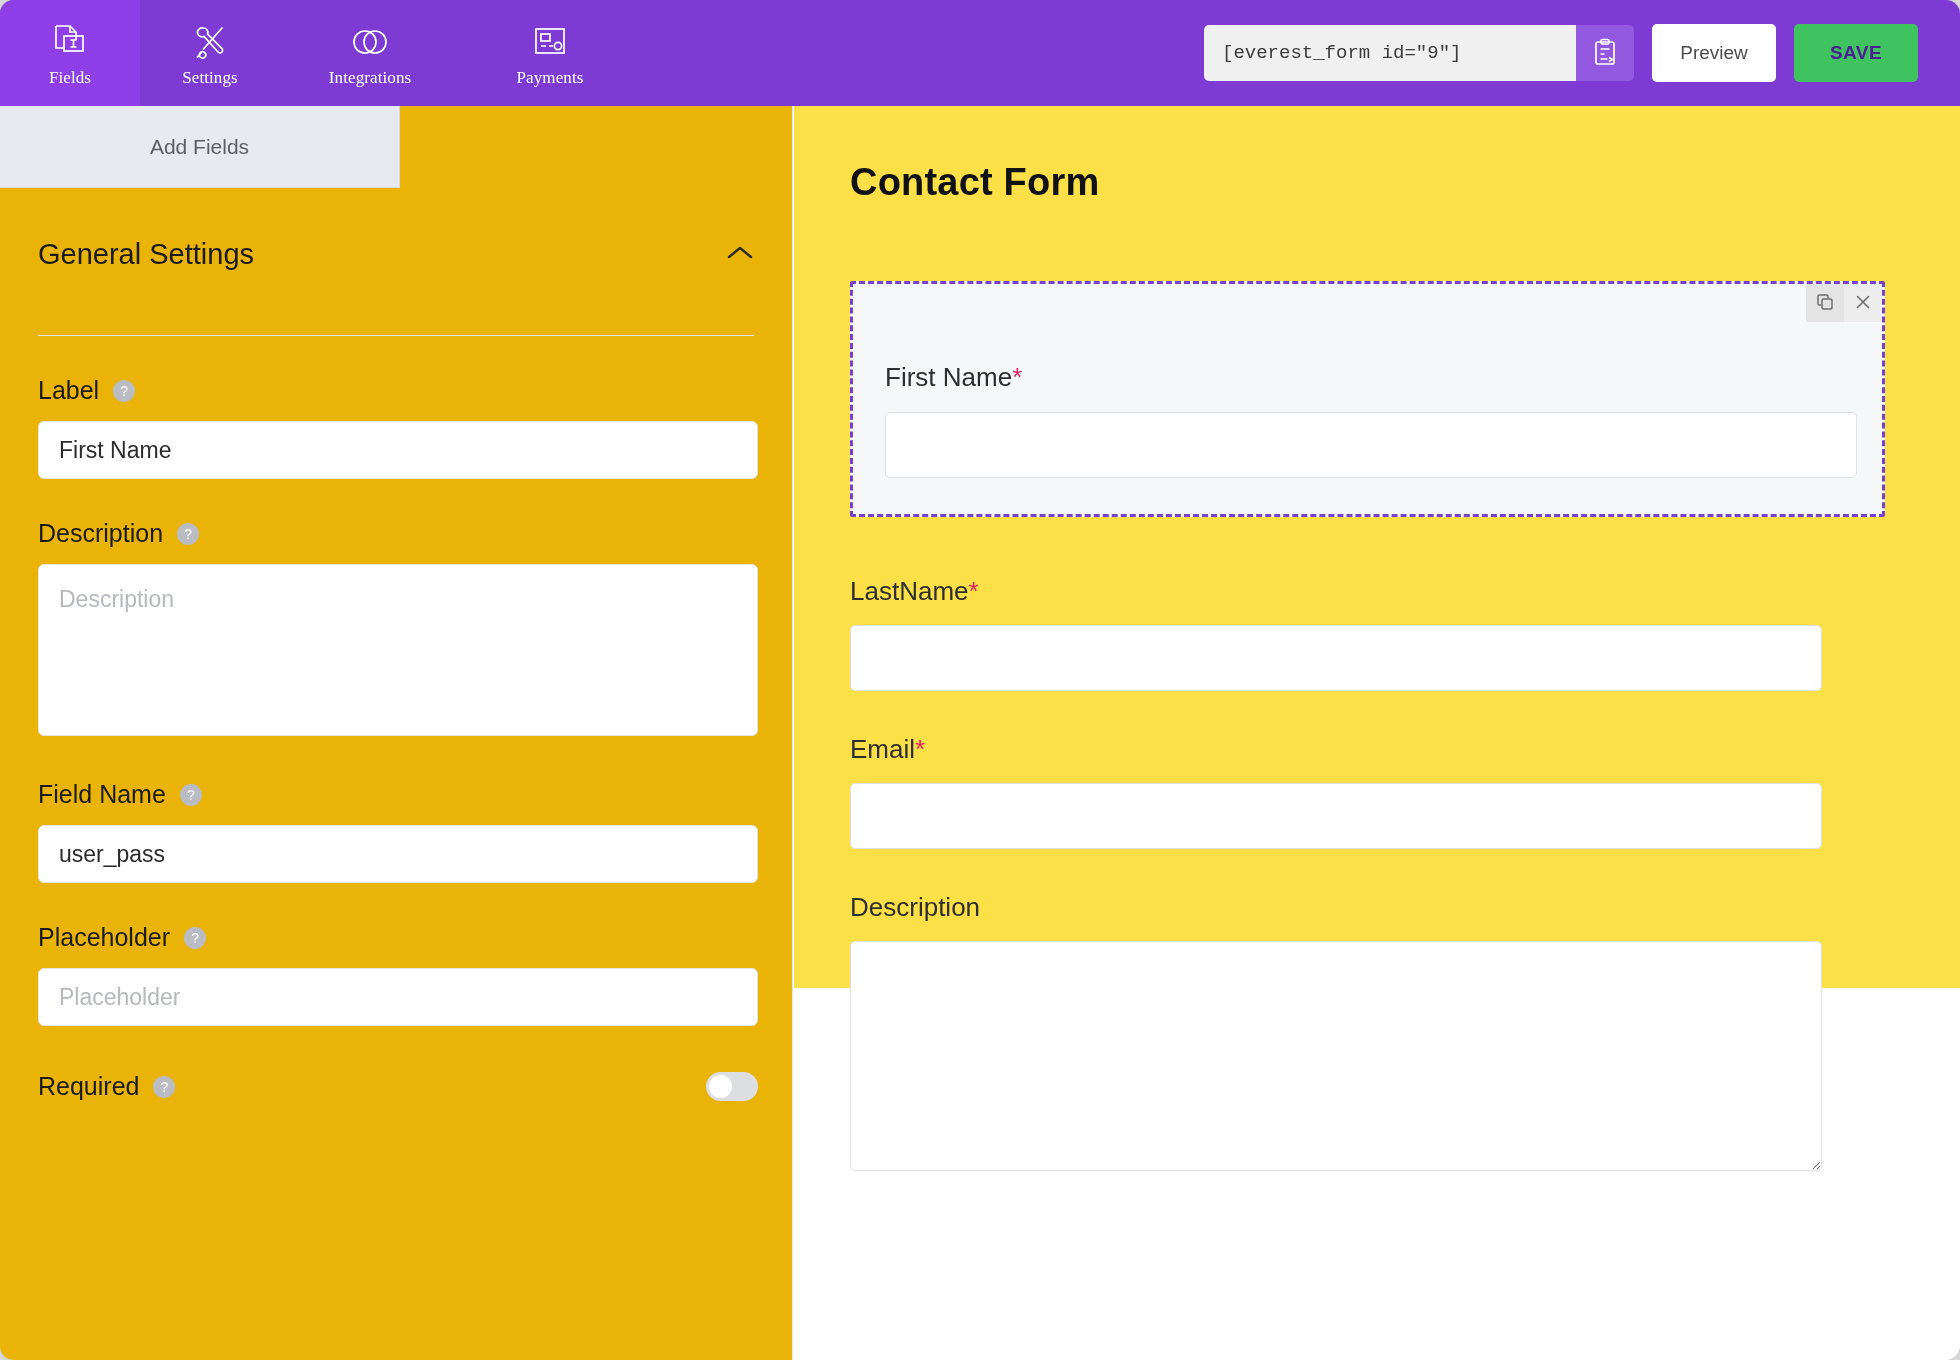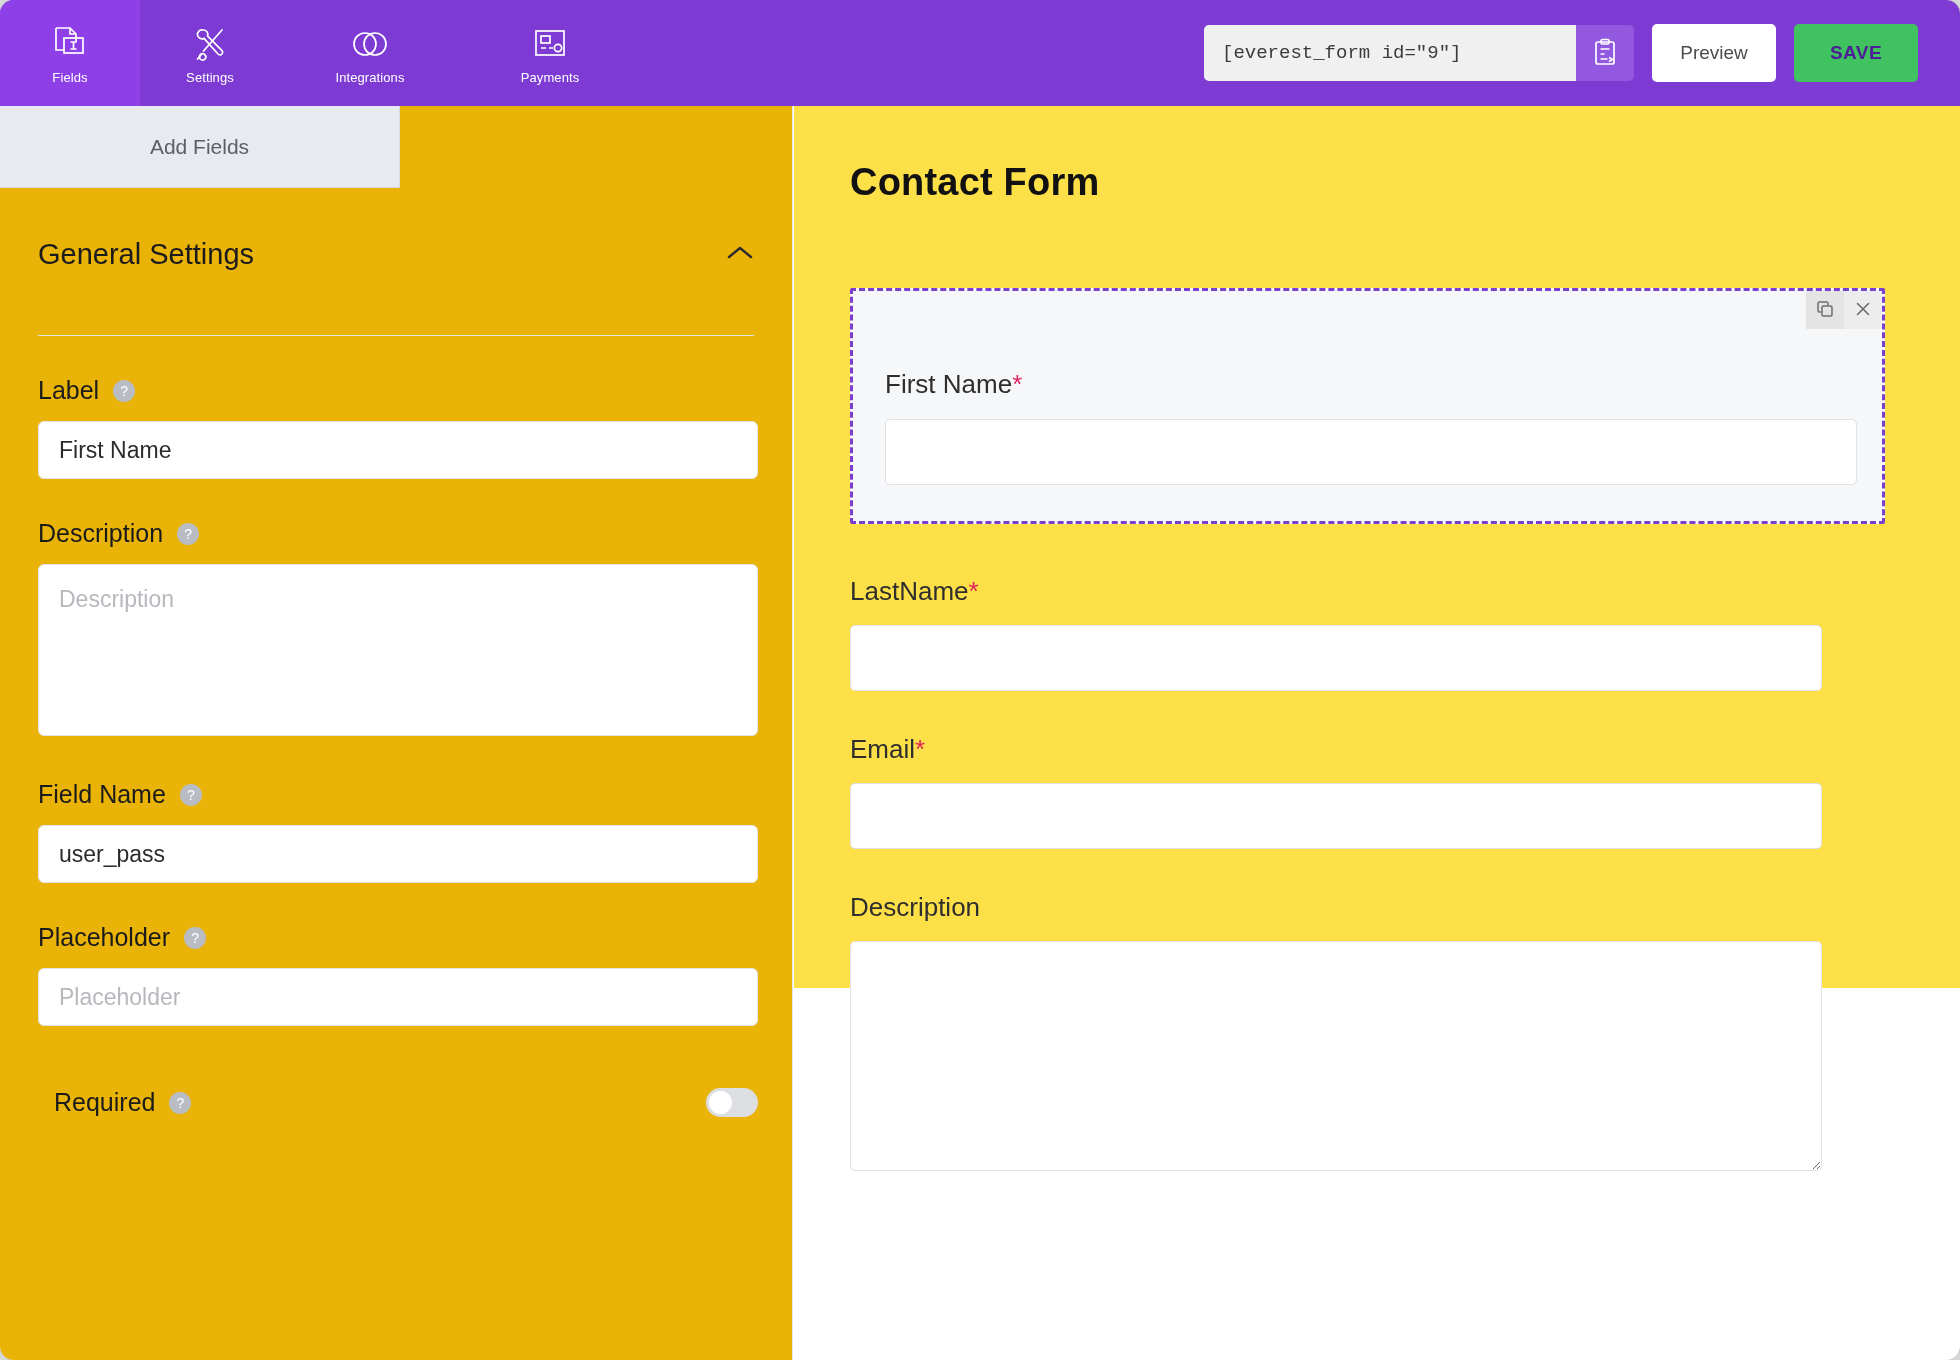--- a/index.html
+++ b/index.html
@@ -32,21 +32,21 @@
     width: 140px;
     display: flex; flex-direction: column;
     align-items: center; justify-content: center;
     gap: 7px;
     color: #ffffff;
     cursor: pointer;
     padding-top: 4px;
   }
   .nav-tab.active { background: #8e3fe8; }
   .nav-tab .ico { height: 38px; display: flex; align-items: center; justify-content: center; }
-  .nav-tab .lbl { font-size: 13px; letter-spacing: .1px; }
+  .nav-tab .lbl { font-size: 17px; letter-spacing: .1px; font-family: Liberation Serif, serif; }
   .nav-tab.wide { width: 180px; }
 
   .header-right {
     margin-left: auto;
     display: flex; align-items: center;
     gap: 18px;
     padding-right: 42px;
   }
   .shortcode-wrap { display: flex; align-items: stretch; height: 56px; border-radius: 5px; overflow: hidden; }
   .shortcode-input {
@@ -189,21 +189,21 @@
   .ptextarea {
     width: 972px; height: 230px;
     background: #ffffff;
     border: 1px solid #dfe1e5;
     border-radius: 5px;
   }
 
   
   .selected-field {
     position: absolute;
-    left: 56px; top: 182px;
+    left: 56px; top: 175px;
     width: 1035px; height: 236px;
     background: #f6f7f9;
     border: 3px dashed #7b3fd0;
     border-radius: 2px;
   }
   .sel-actions {
     position: absolute; top: 0; right: 0;
     display: flex;
   }
   .sel-btn {
@@ -350,21 +350,21 @@
 
       <div class="fieldblock">
         <div class="flabel">
           <span>Placeholder</span>
           <span class="help">?</span>
         </div>
         <input class="ctrl" type="text" placeholder="Placeholder" style="">
       </div>
 
       <div class="required-row">
-        <div class="flabel" style="margin:16px">
+        <div class="flabel" style="margin:0">
           <span>Required</span>
           <span class="help">?</span>
         </div>
         <div class="toggle">
           <div class="knob"></div>
         </div>
       </div>
 
     </div>
 

